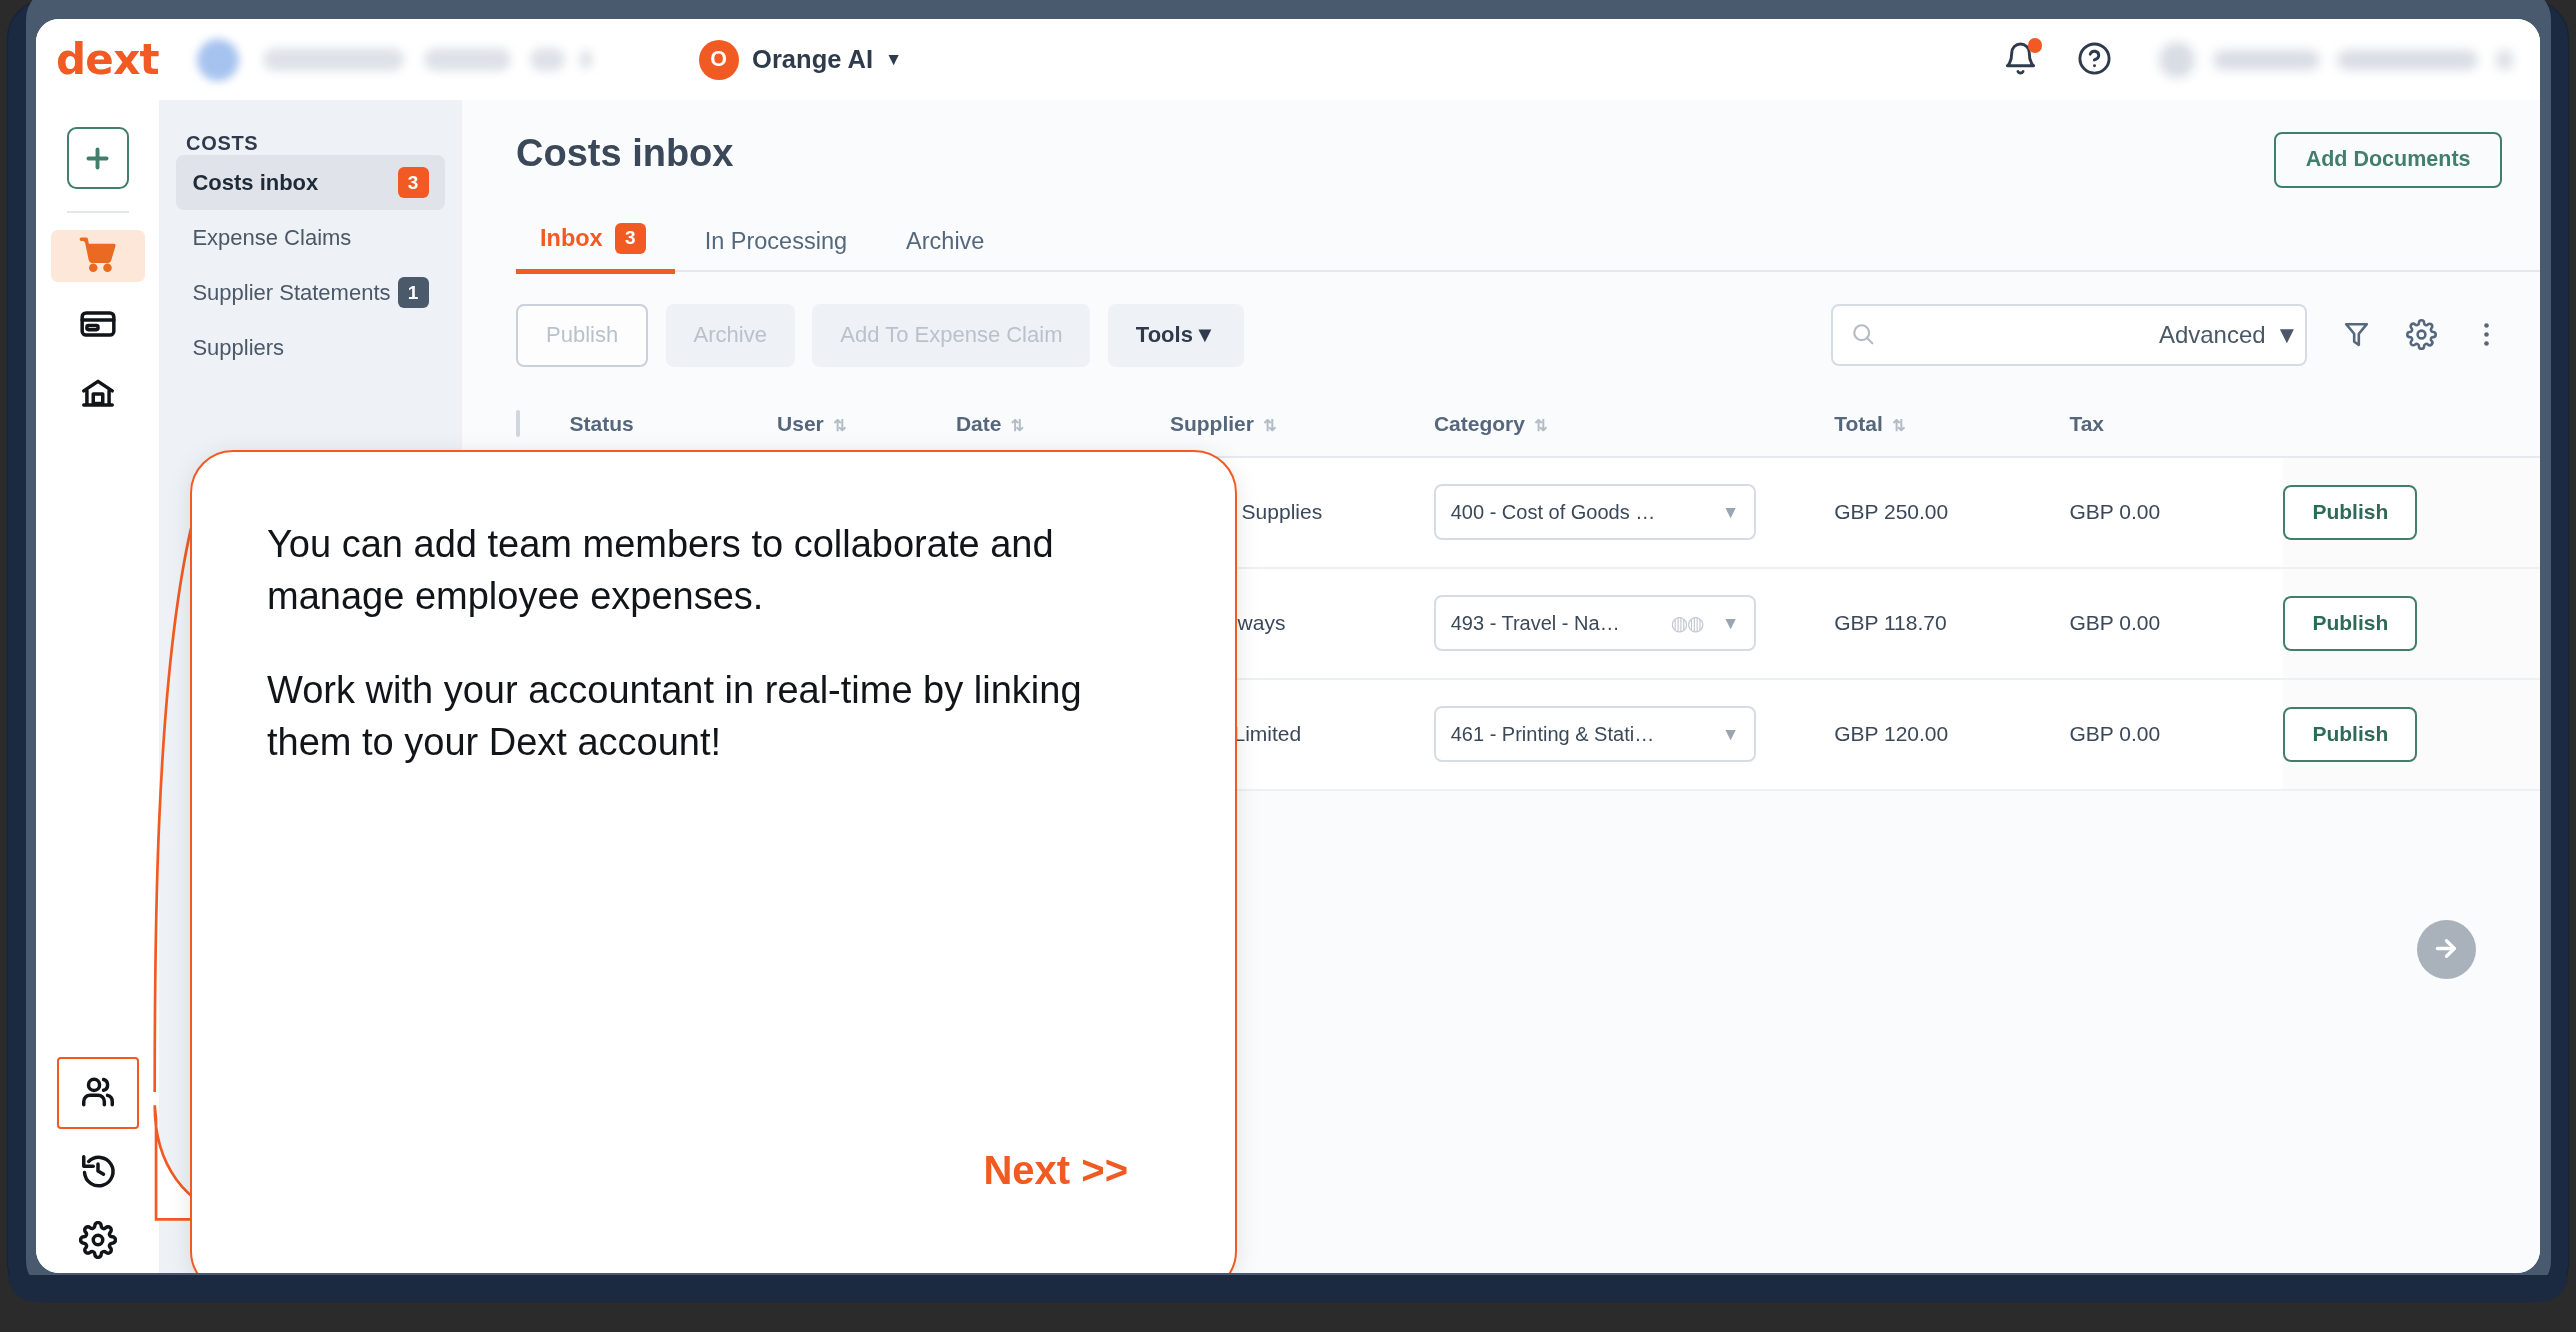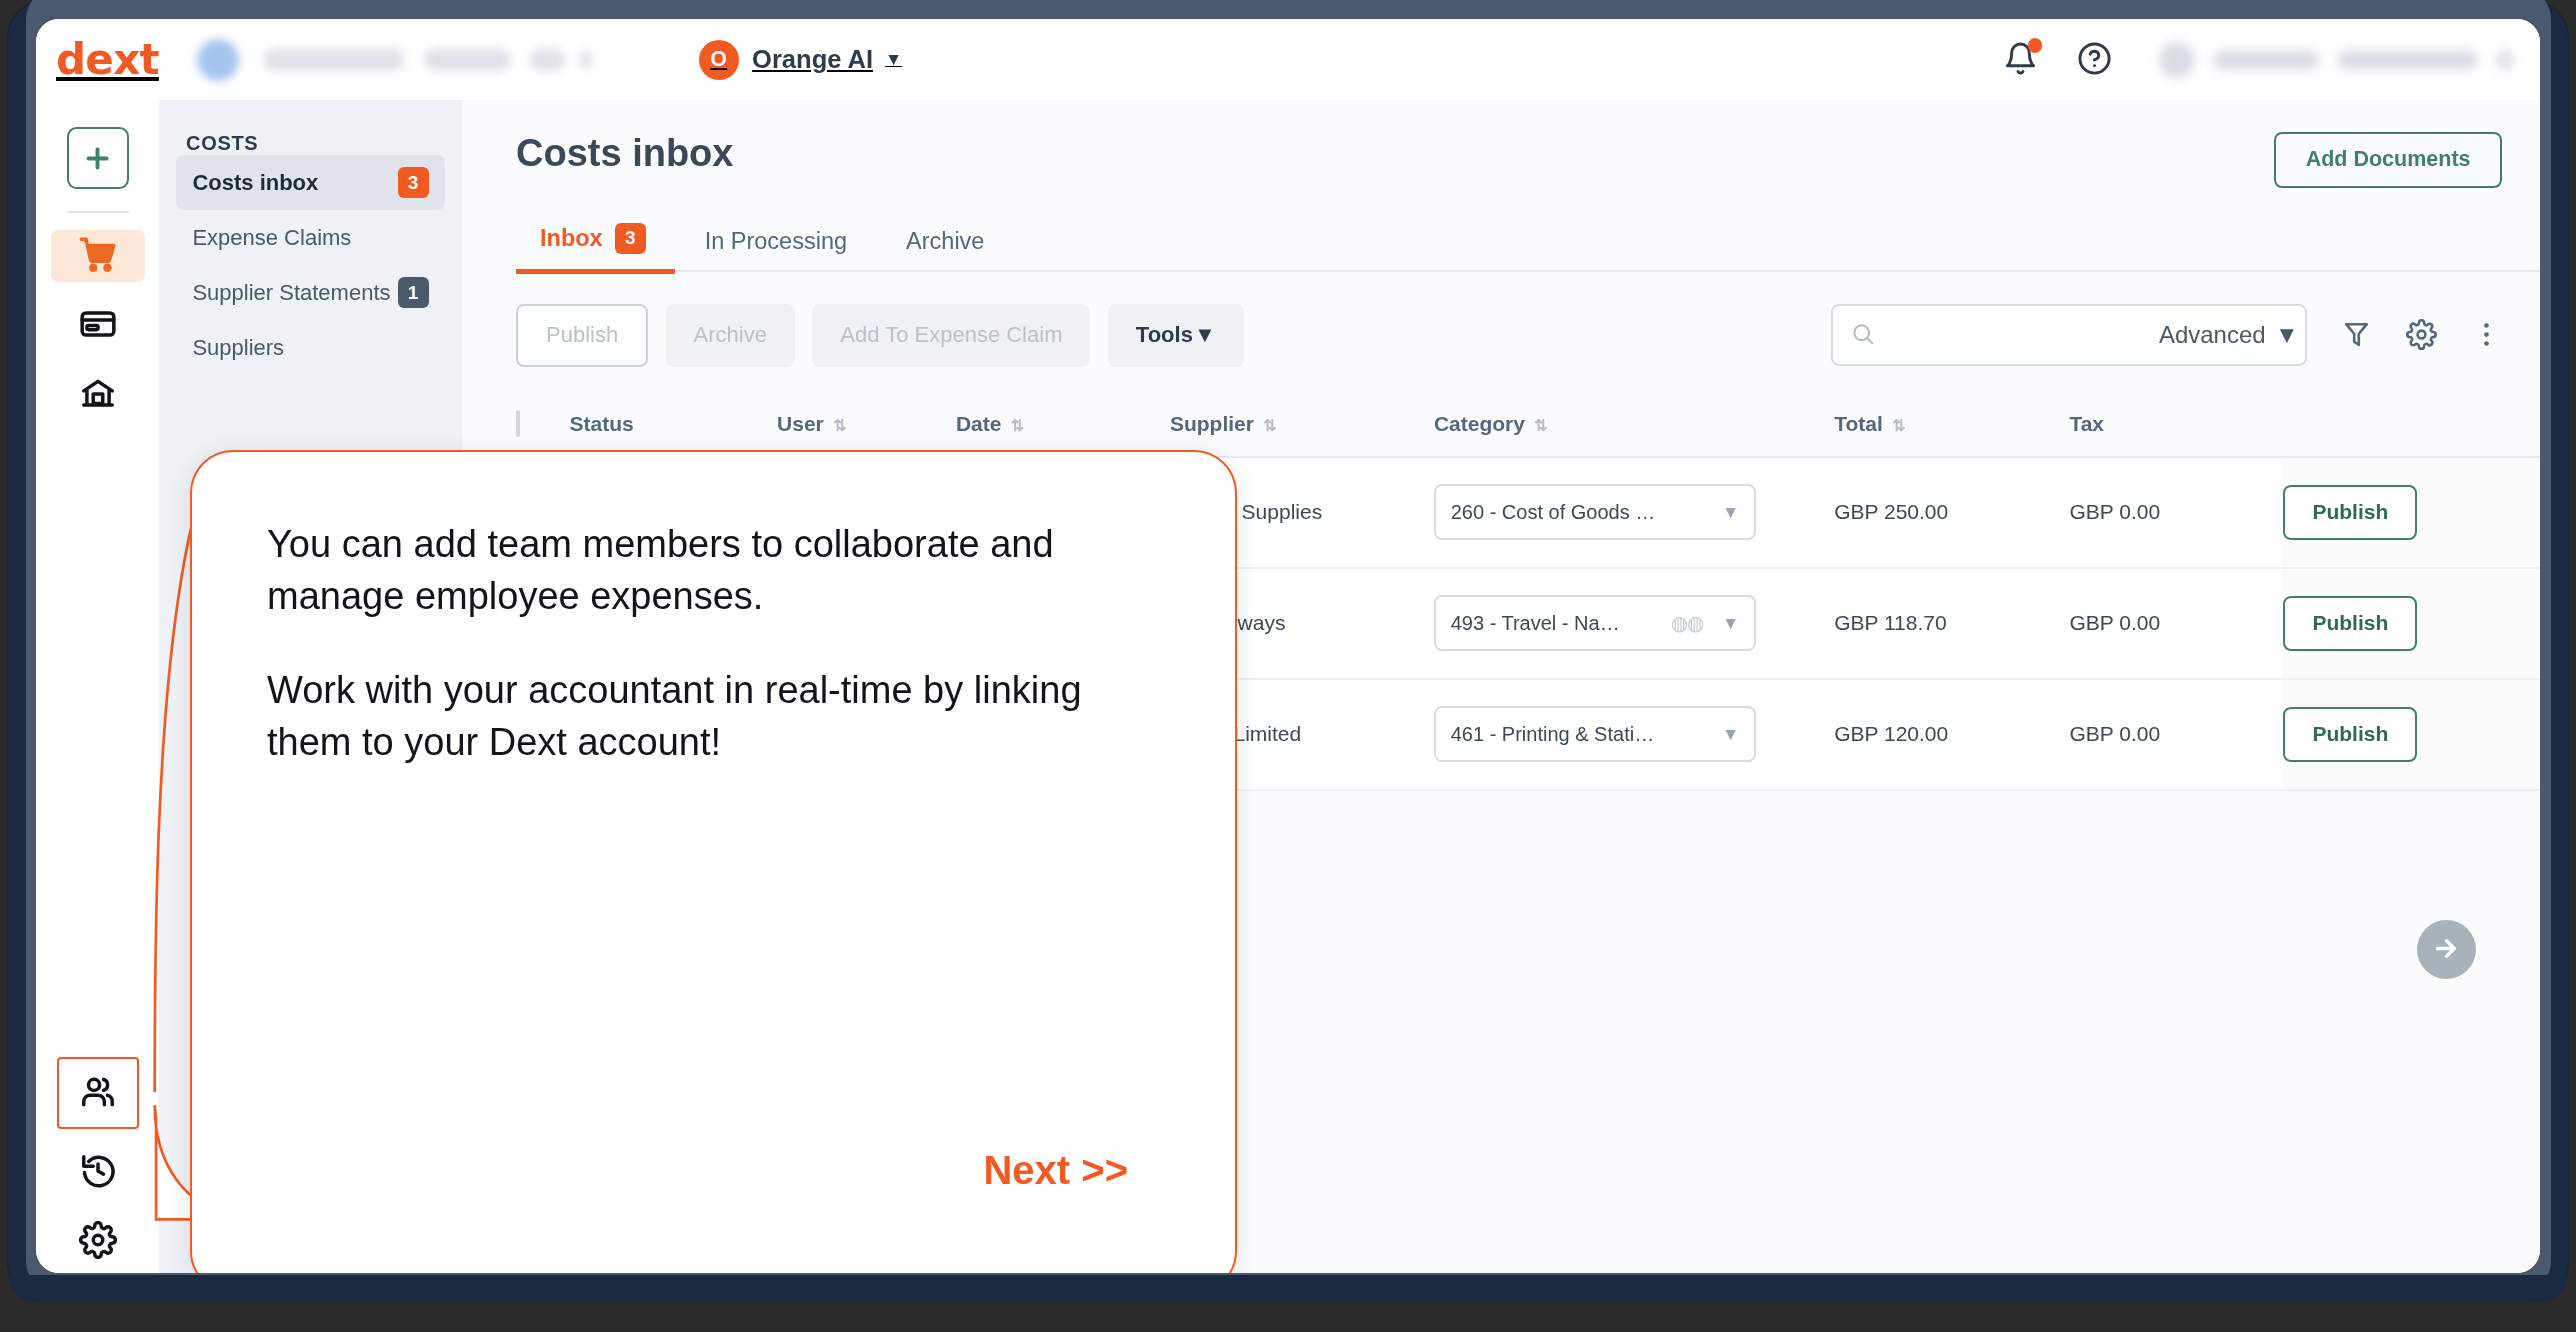--- a/index.html
+++ b/index.html
@@ -51,21 +51,20 @@
 
   
   #topbar {
     position: absolute;
     left: 0; top: 0;
     width: 2504px; height: 81px;
     background: #ffffff;
     display: flex;
     align-items: center;
     z-index: 5;
-    text-decoration: underline;
   }
   #logo {
     margin-left: 20px;
     color: #f15a22;
     font-size: 42px;
     font-weight: 700;
     letter-spacing: -0.7px;
     line-height: 0.8;
     font-family: "DejaVu Sans", sans-serif;
   }
@@ -539,21 +538,21 @@
           </thead>
           <tbody>
             <tr>
               <td class="col-check"><span class="checkbox"></span></td>
               <td class="col-status"></td>
               <td class="col-user"></td>
               <td class="col-date">24</td>
               <td class="col-supplier">Harry's Supplies</td>
               <td class="col-category">
                 <div class="cat-select">
-                  <span class="cs-label">260 - Cost of Goods …</span>
+                  <span class="cs-label">400 - Cost of Goods …</span>
                   <span class="cs-caret">▼</span>
                 </div>
               </td>
               <td class="col-total">GBP 250.00</td>
               <td class="col-tax">GBP 0.00</td>
               <td class="col-action action-cell">
                 <span class="publish-btn">Publish</span>
               </td>
             </tr>
 

